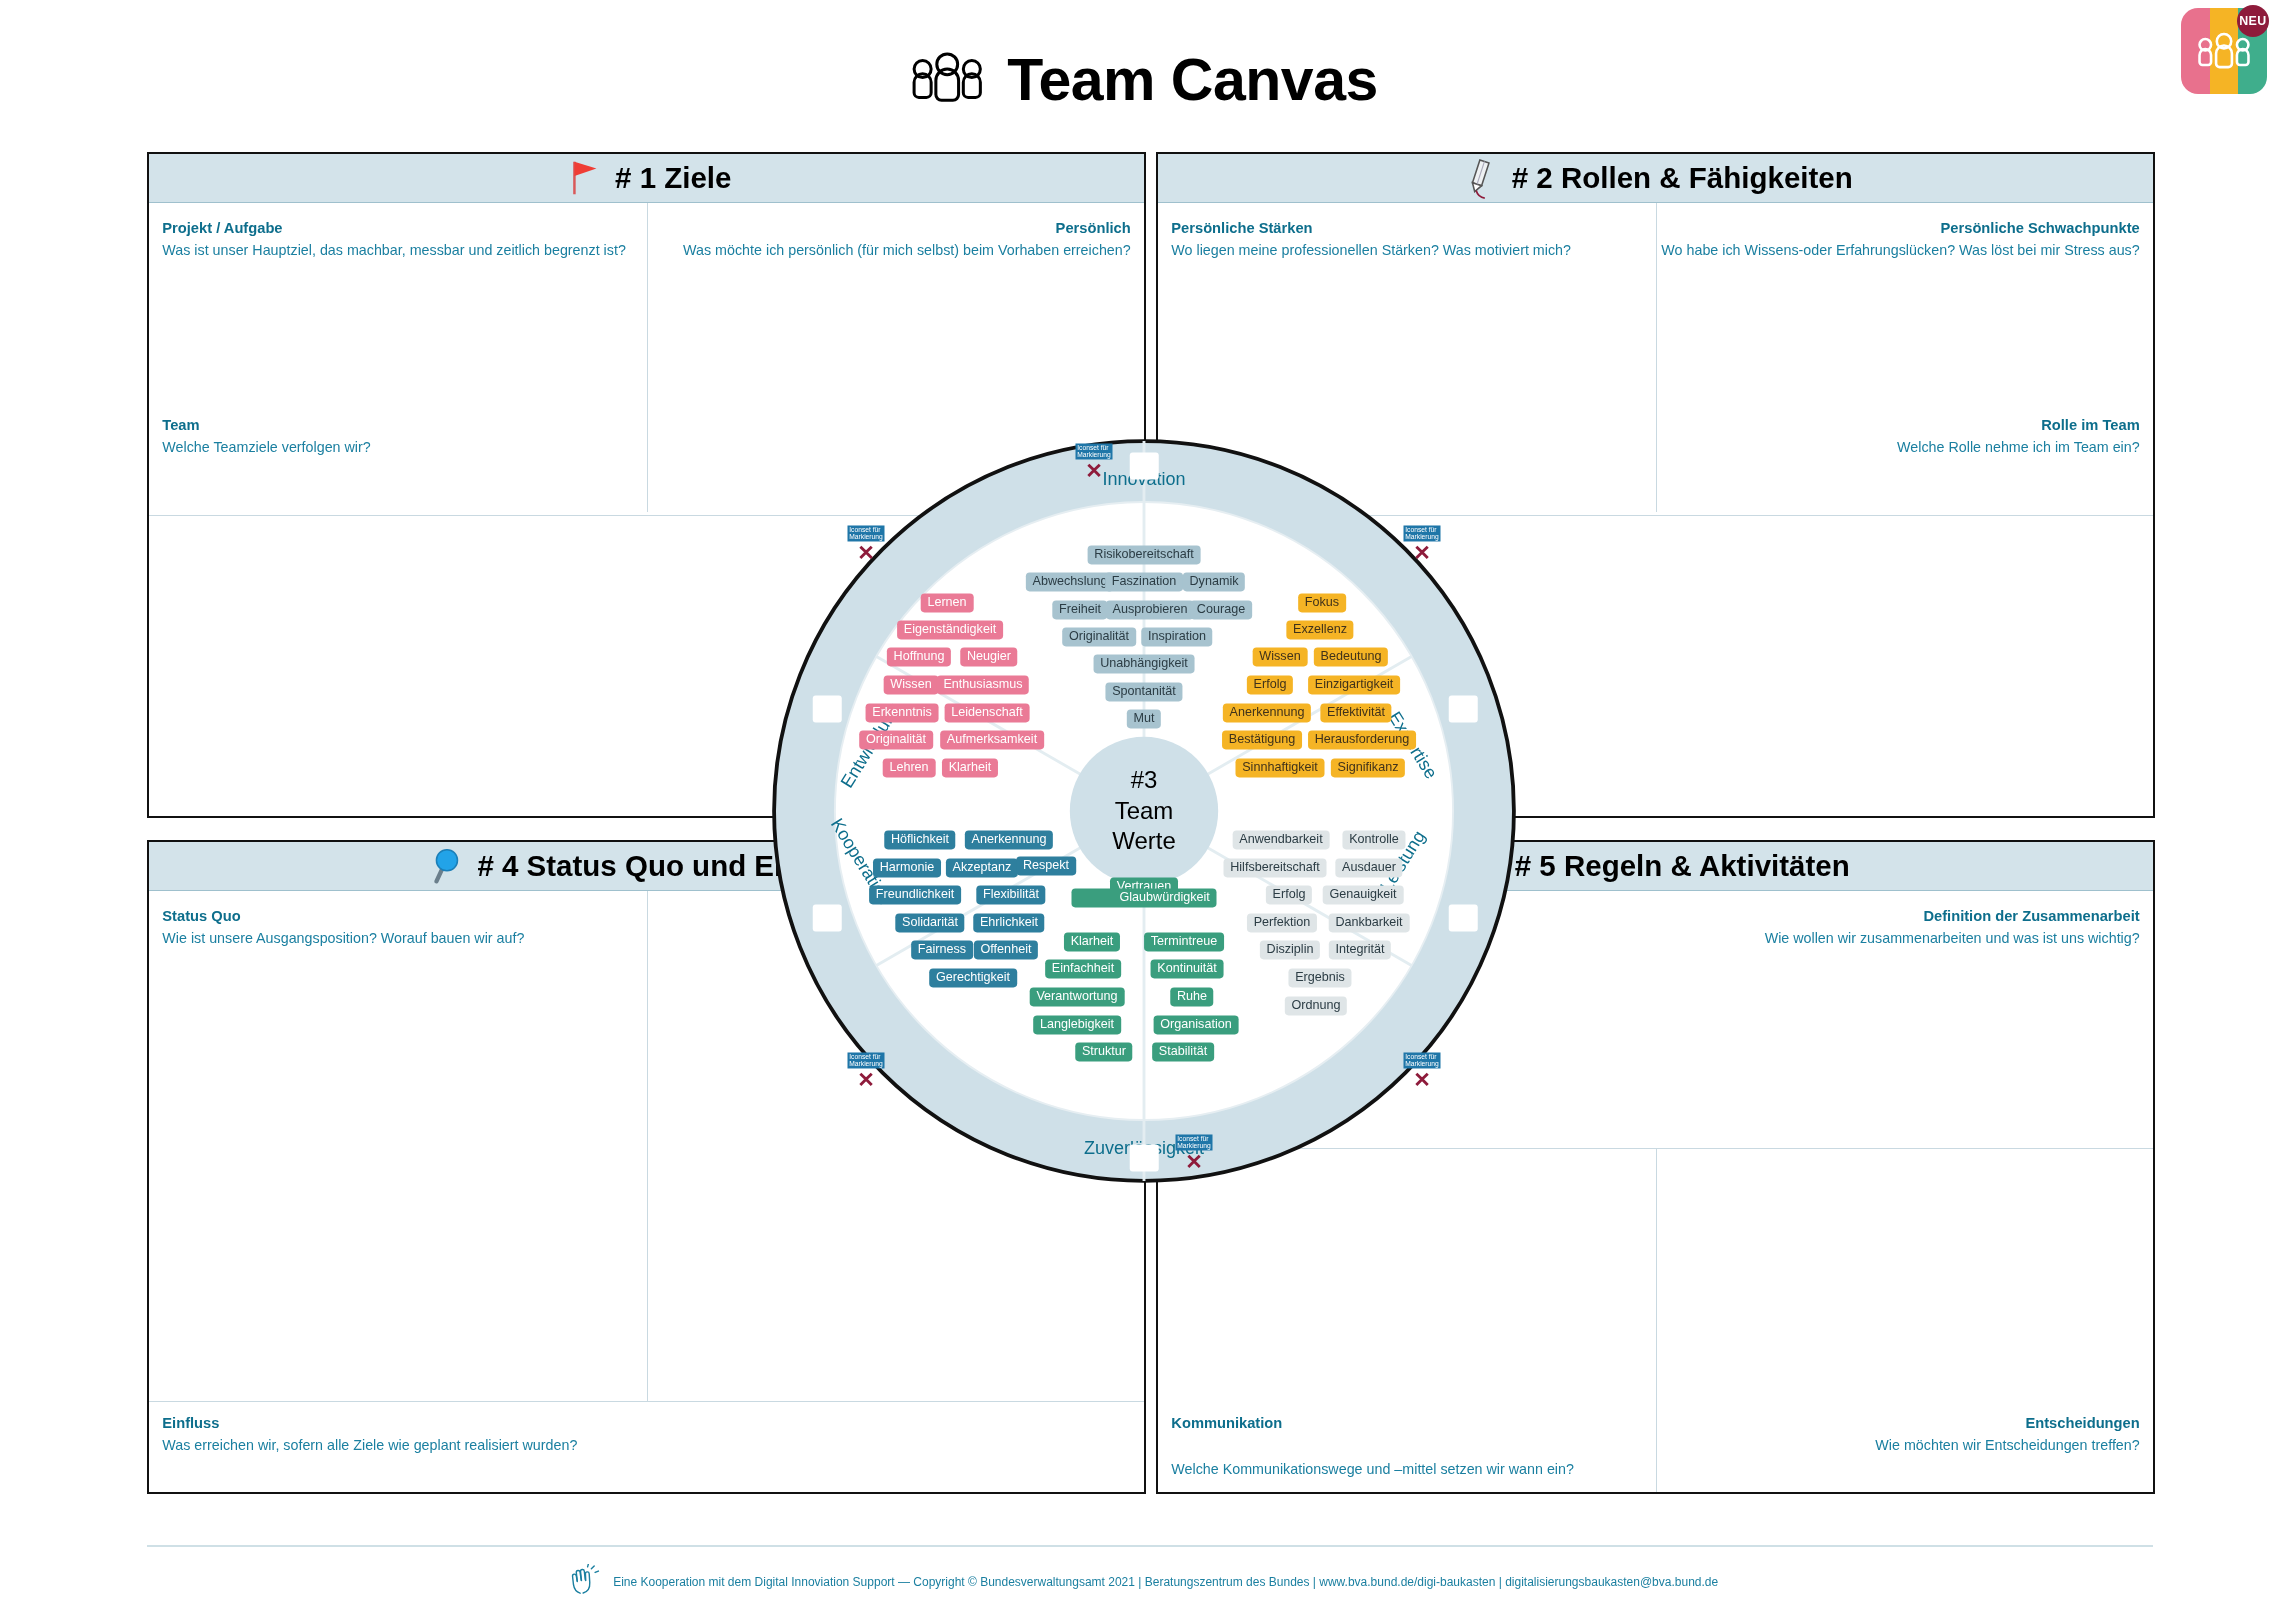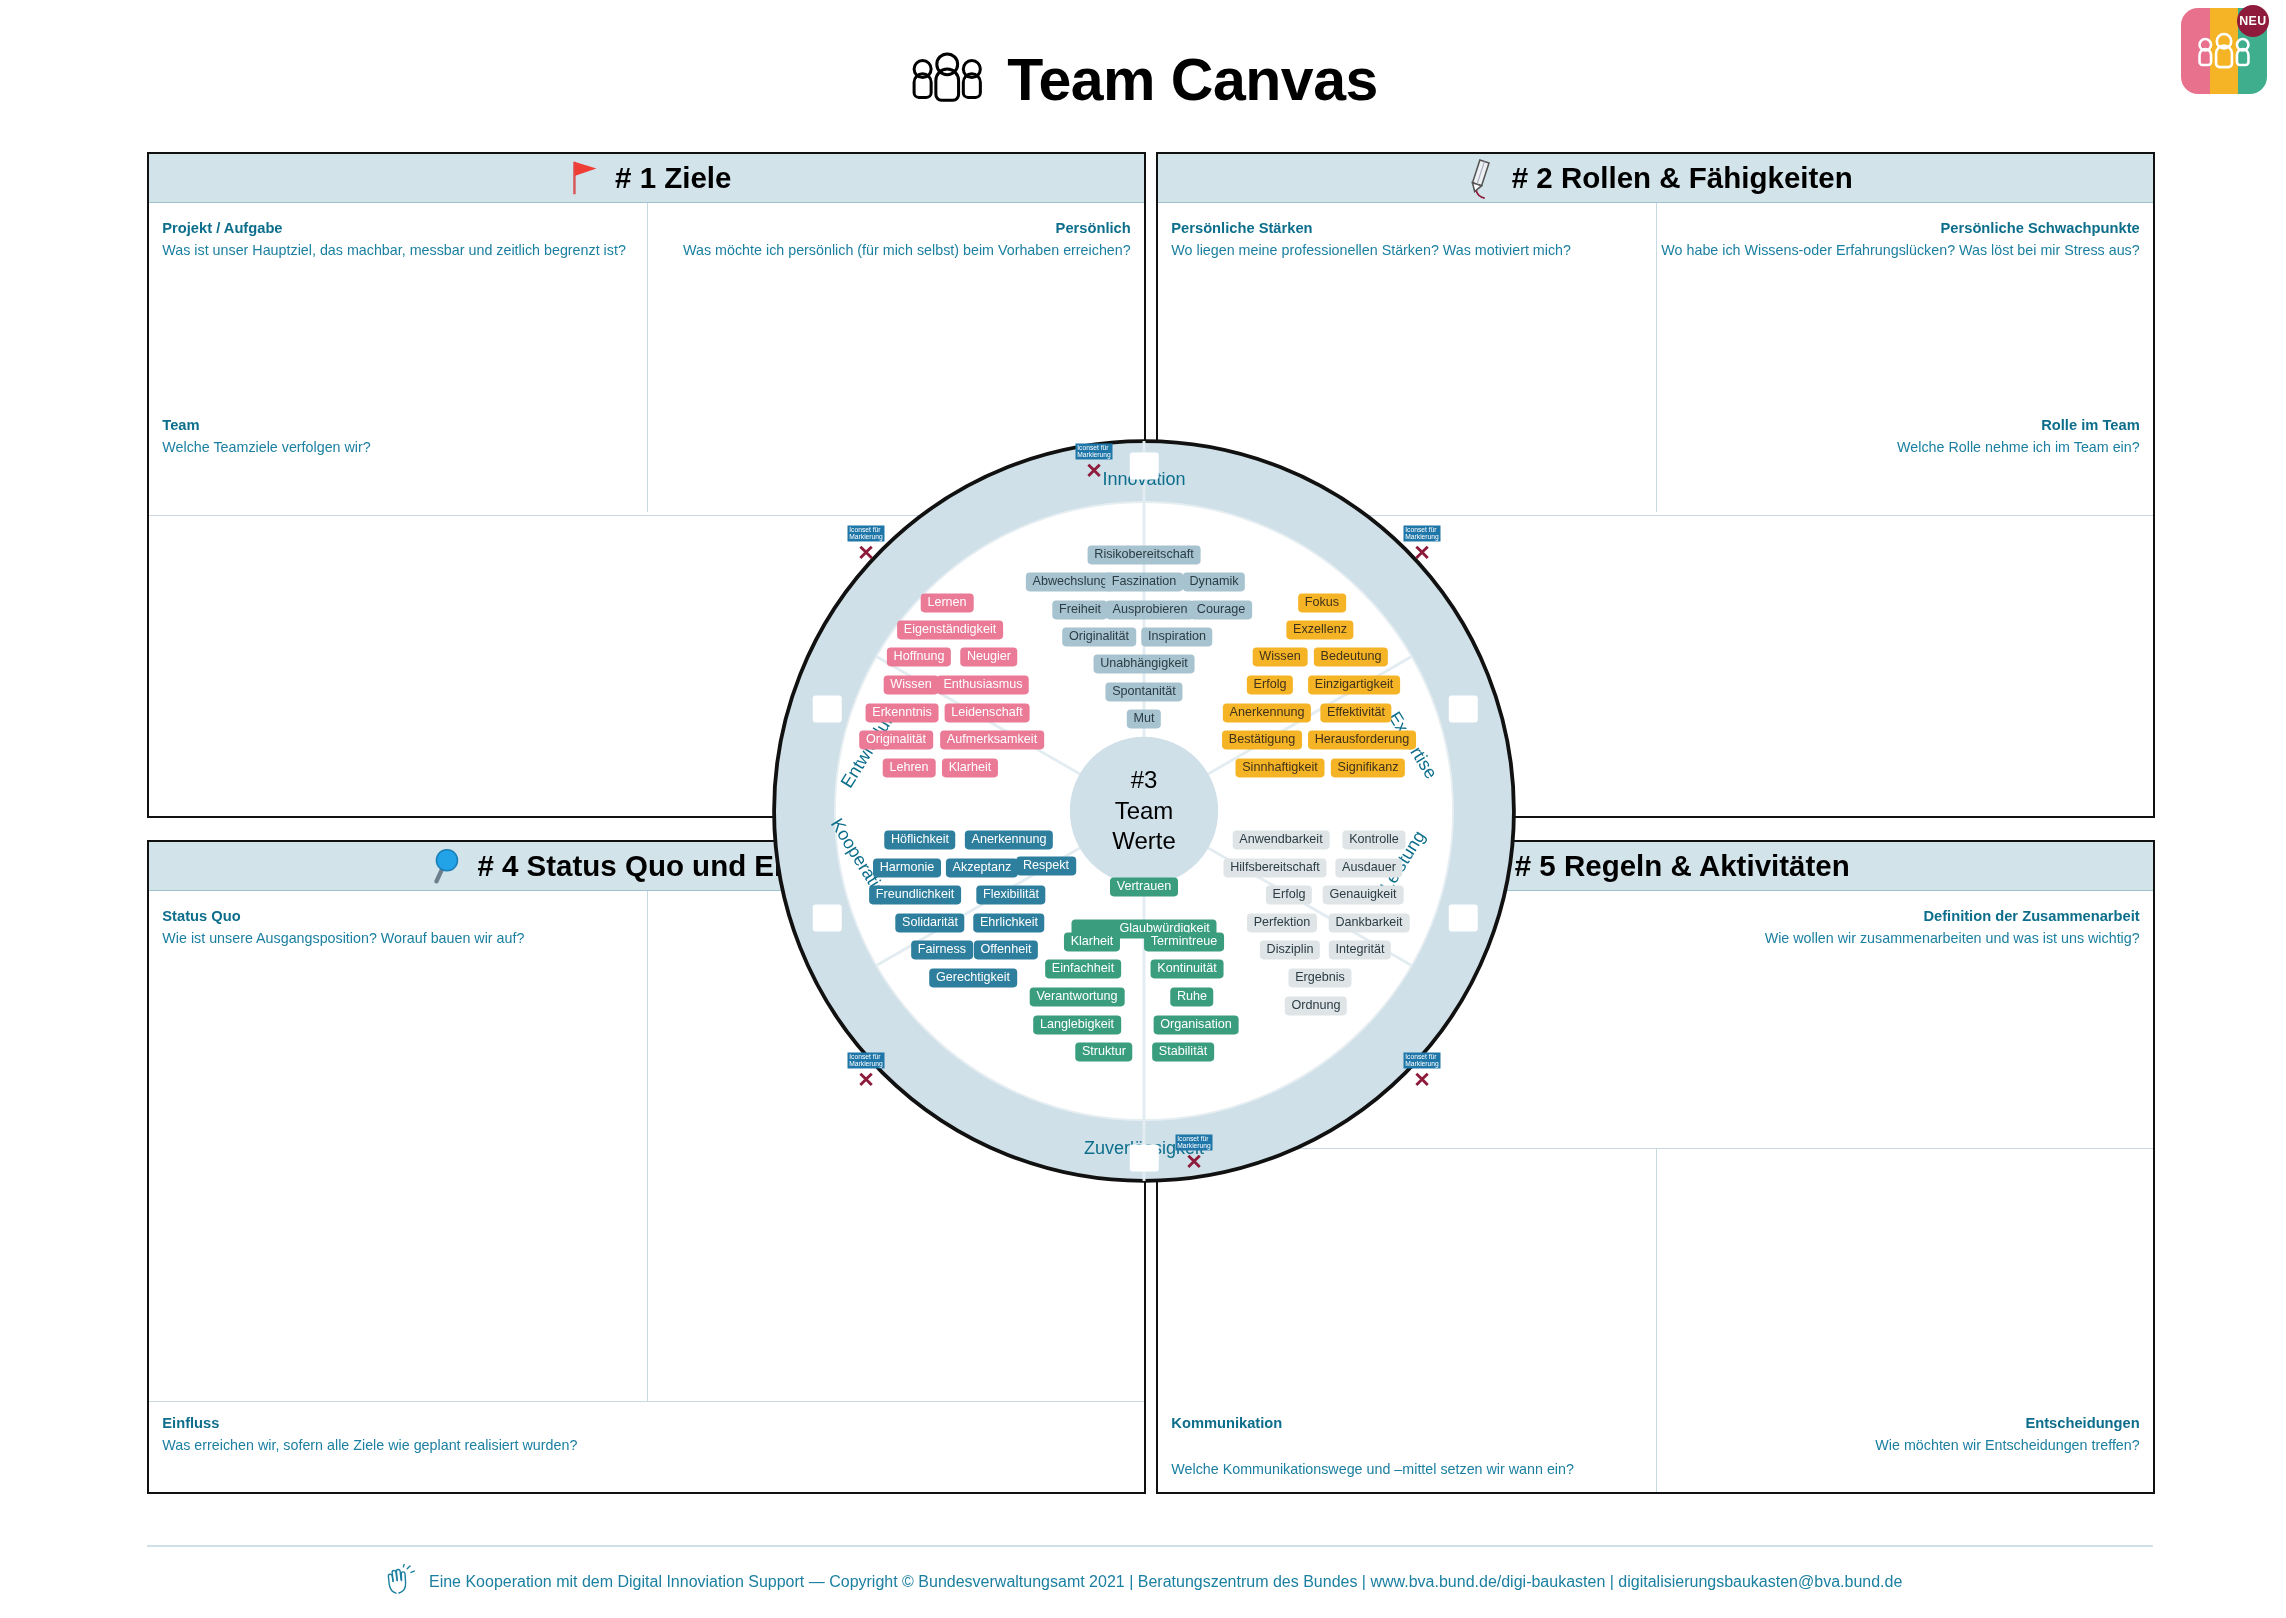--- a/index.html
+++ b/index.html
@@ -151,21 +151,21 @@
   }
   #footer-rule {
     position: absolute; left: 147px; right: 133px; top: 21px;
     height: 1.9px; background: #cfe0e6;
   }
   #footer-inner {
     position: absolute; left: 50%; top: 40px; transform: translateX(-50%);
     display: flex; align-items: center; gap: 13.3px;
   }
   #footer-text {
-    font-size: 16px; color: #1a7fa0; white-space: nowrap; font-weight: 400;
+    font-size: 12px; color: #1a7fa0; white-space: nowrap; font-weight: 400;
   }
 </style>
 </head>
 <body>
 
 <div id="header">
   <div id="title-block">
     <span id="people-icon">
       <svg width="78" height="53" viewBox="0 0 82 56">
         <g fill="none" stroke="#000" stroke-width="3.2">
@@ -405,21 +405,21 @@
   <div class="wheel-tag tag-leistung" style="left:523px;top:462px;">Erfolg</div>
   <div class="wheel-tag tag-leistung" style="left:597px;top:462px;">Genauigkeit</div>
   <div class="wheel-tag tag-leistung" style="left:516px;top:490px;">Perfektion</div>
   <div class="wheel-tag tag-leistung" style="left:603px;top:490px;">Dankbarkeit</div>
   <div class="wheel-tag tag-leistung" style="left:524px;top:517px;">Disziplin</div>
   <div class="wheel-tag tag-leistung" style="left:594px;top:517px;">Integrität</div>
   <div class="wheel-tag tag-leistung" style="left:554px;top:545px;">Ergebnis</div>
   <div class="wheel-tag tag-leistung" style="left:550px;top:573px;">Ordnung</div>
 
   <div class="wheel-tag tag-zuverlaessigkeit" style="left:378px;top:454px;">Vertrauen</div>
-  <div class="wheel-tag tag-zuverlaessigkeit" style="left:378px;top:496px;padding-left:48px;">Glaubwürdigkeit</div>
+  <div class="wheel-tag tag-zuverlaessigkeit" style="left:378px;top:465px;padding-left:48px;">Glaubwürdigkeit</div>
   <div class="wheel-tag tag-zuverlaessigkeit" style="left:326px;top:509px;">Klarheit</div>
   <div class="wheel-tag tag-zuverlaessigkeit" style="left:418px;top:509px;">Termintreue</div>
   <div class="wheel-tag tag-zuverlaessigkeit" style="left:317px;top:536px;">Einfachheit</div>
   <div class="wheel-tag tag-zuverlaessigkeit" style="left:421px;top:536px;">Kontinuität</div>
   <div class="wheel-tag tag-zuverlaessigkeit" style="left:311px;top:564px;">Verantwortung</div>
   <div class="wheel-tag tag-zuverlaessigkeit" style="left:426px;top:564px;">Ruhe</div>
   <div class="wheel-tag tag-zuverlaessigkeit" style="left:311px;top:592px;">Langlebigkeit</div>
   <div class="wheel-tag tag-zuverlaessigkeit" style="left:430px;top:592px;">Organisation</div>
   <div class="wheel-tag tag-zuverlaessigkeit" style="left:338px;top:619px;">Struktur</div>
   <div class="wheel-tag tag-zuverlaessigkeit" style="left:417px;top:619px;">Stabilität</div>

